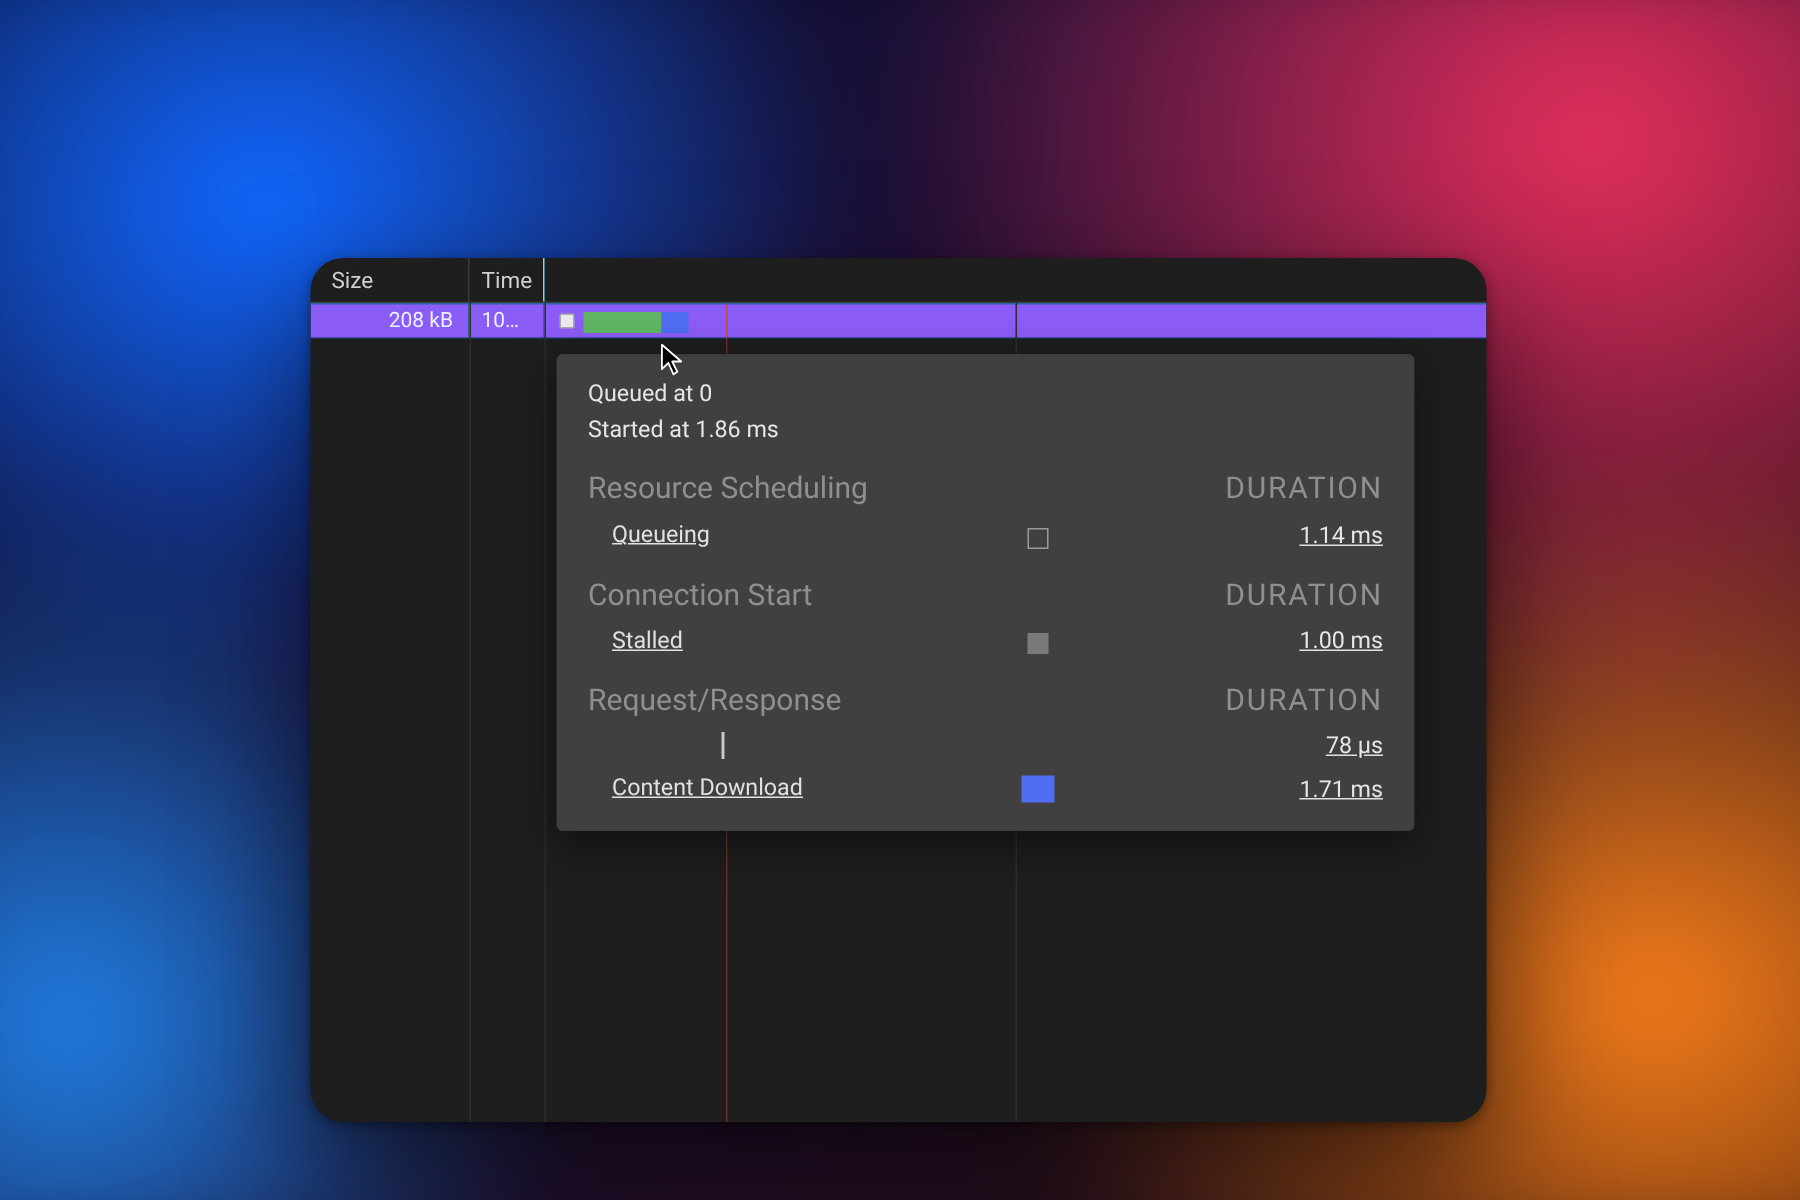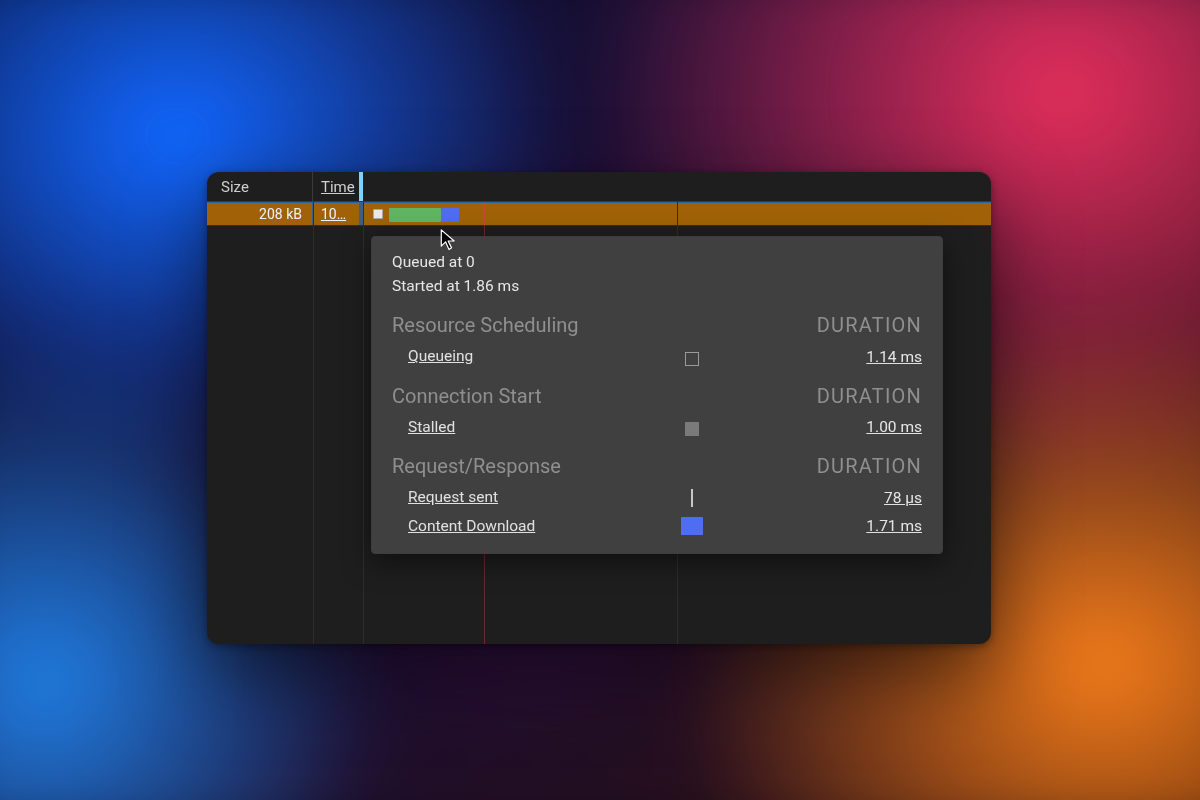--- a/index.html
+++ b/index.html
@@ -18,55 +18,55 @@
       radial-gradient(650px 550px at 88% 80%, rgba(255,150,60,0.85), transparent 60%),
       radial-gradient(500px 500px at 8% 82%, rgba(60,160,255,0.75), transparent 62%),
       radial-gradient(500px 400px at 45% 55%, rgba(140,40,180,0.45), transparent 65%),
       linear-gradient(135deg, #0b1030 0%, #1a0f2a 50%, #2a1008 100%);
     filter: blur(26px) saturate(130%);
     transform: scale(1.1);
   }
   .panel {
     position: absolute;
     left: 207px; top: 172px;
-    width: 784px; height: 472px;
+    width: 784px; height: 576px;
     background: #1e1e1e;
-    border-radius: 12px;
+    border-radius: 22px;
     box-shadow: 0 30px 80px rgba(0,0,0,0.55), 0 2px 8px rgba(0,0,0,0.4);
     overflow: hidden;
     color: #e8e8e8;
   }
   
   .hdr {
     display: flex;
     height: 30px;
     align-items: center;
     font-size: 15px;
     color: #cfcfcf;
     border-bottom: 1px solid #3a3a3a;
   }
   .col-size  { width: 106px; padding-left: 14px; border-right: 1px solid #3a3a3a; height:100%; display:flex; align-items:center;}
-  .col-time  { width: 50px;  padding-left: 8px;  border-right: 4px solid #7dd3fc; height:100%; display:flex; align-items:center;text-decoration:underline;}
+  .col-time  { width: 50px;  padding-left: 8px;  border-right: 1px solid #7dd3fc; height:100%; display:flex; align-items:center;}
   .col-wf    { flex: 1;      padding-left: 10px; height:100%; display:flex; align-items:center; position:relative;}
   
   .body {
     position: relative;
     height: calc(100% - 30px);
   }
   .gridlines {
     position: absolute; inset: 0;
     pointer-events: none;
   }
   .gl { position:absolute; top:0; bottom:0; width:1px; background:#2d2d2d; }
   .gl.red { background: rgba(200,60,60,0.45); }
   
   .row {
     display: flex;
     height: 24px;
-    background: #a16207; 
+    background: #8b5cf6; 
     border-top: 1px solid #2b63ad;
     border-bottom: 1px solid #16335a;
     font-size: 14px;
     color: #eaf2ff;
     justify-content: space-between;
   }
   .row .col-size { justify-content: flex-end; padding-right: 10px; border-right-color:#3a5e90;}
   .row .col-time { border-right-color:#3a5e90; white-space:nowrap; overflow:hidden;}
   .row .col-wf   { position: relative; }
   
@@ -177,21 +177,20 @@
             <span class="swatch sw-stalled"></span>
           </span>
         <span class="val">1.00 ms</span>
       </div>
 
       <div class="section">
         <span>Request/Response</span>
         <span class="dur">DURATION</span>
       </div>
       <div class="item">
-        <span class="lbl">Request sent</span>
         <span class="sw">
             <span class="swatch sw-sent"></span>
           </span>
         <span class="val">78 µs</span>
       </div>
       <div class="item">
         <span class="lbl">Content Download</span>
         <span class="sw">
             <span class="swatch sw-content"></span>
           </span>

